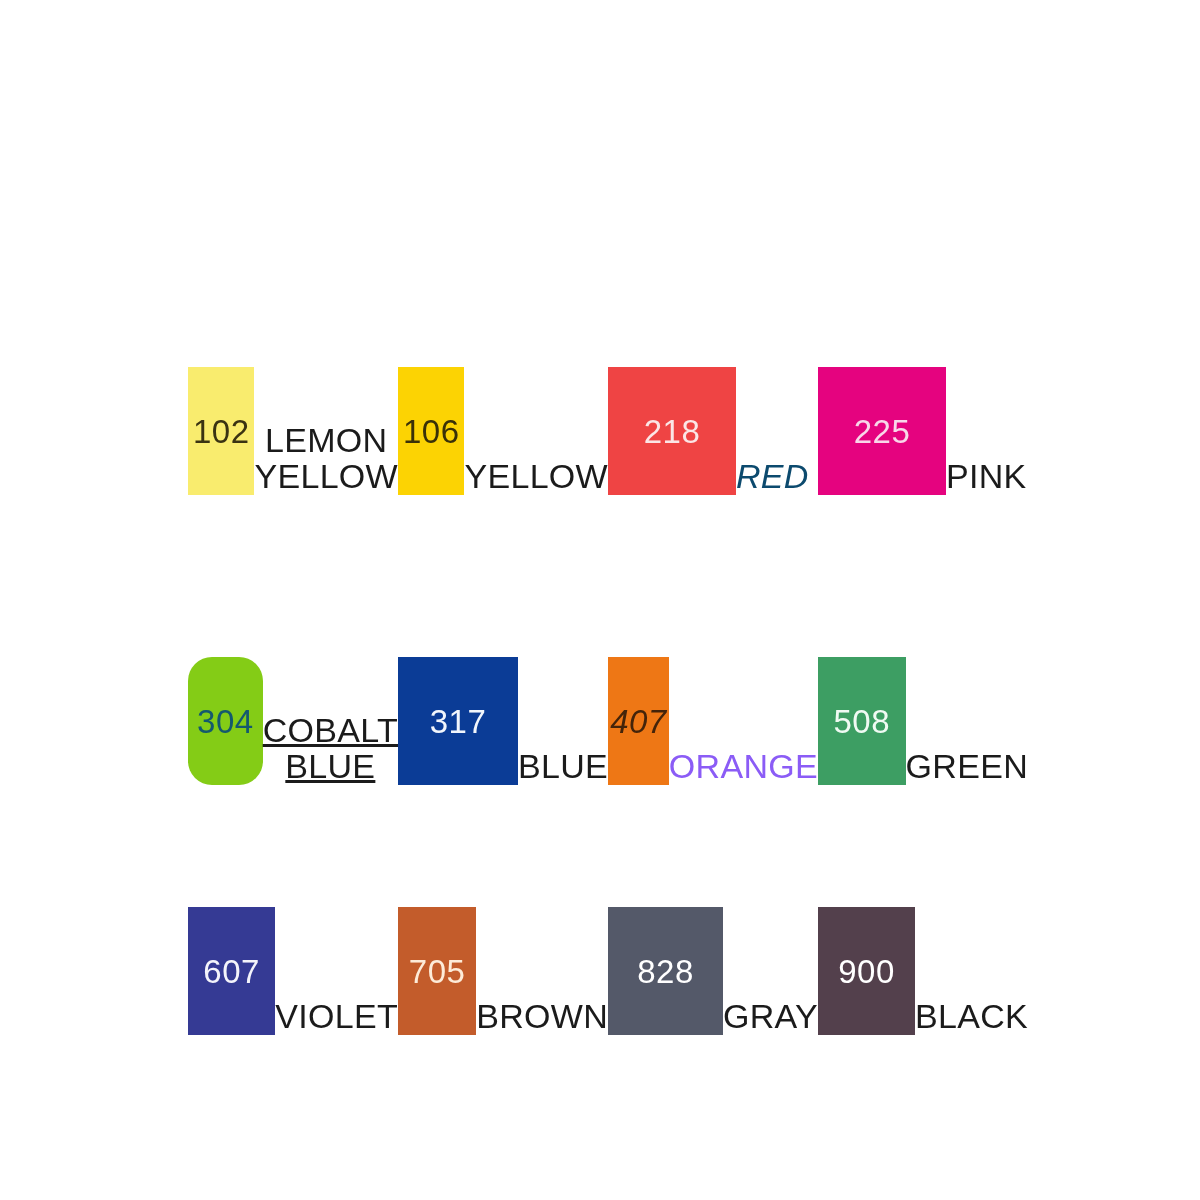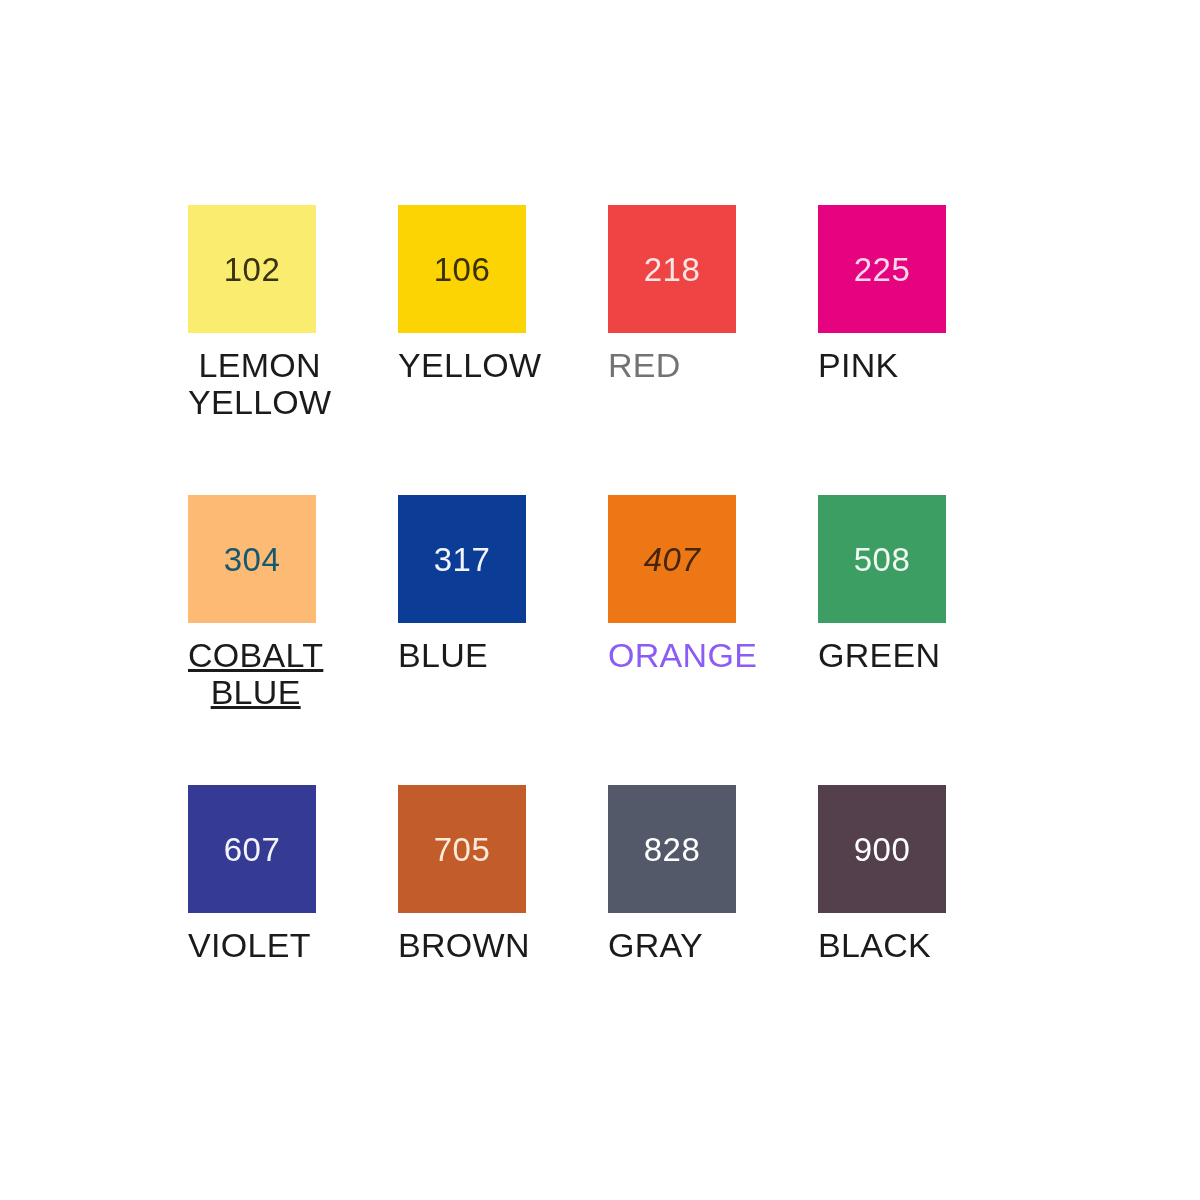--- a/index.html
+++ b/index.html
@@ -30,22 +30,22 @@
     width: 840px;
     display: grid;
     grid-template-columns: repeat(4, 210px);
     grid-template-rows: 290px 290px 250px;
     justify-items: center;
   }
 
   .swatch-cell {
     width: 210px;
     display: flex;
-    flex-direction: column;
-    align-items: flex-start;
+    flex-direction: row;
+    align-items: flex-end;
   }
 
   .swatch-chip {
     width: 128px;
     height: 128px;
     display: flex;
     align-items: center;
     justify-content: center;
     box-sizing: border-box;
   }
@@ -87,30 +87,30 @@
       <div class="swatch-cell">
         <div class="swatch-chip" style="background: rgb(252, 211, 3);">
           <span class="swatch-code" style="color: rgb(58, 49, 8);">106</span>
         </div>
         <div class="swatch-name" style="color: rgb(27, 27, 27);">YELLOW</div>
       </div>
       <div class="swatch-cell">
         <div class="swatch-chip" style="background: #ef4444;">
           <span class="swatch-code" style="color: rgb(251, 230, 230);">218</span>
         </div>
-        <div class="swatch-name" style="color: #737373;">RED</div>
+        <div class="swatch-name" style="color: #0c4a6e; font-style: italic;">RED</div>
       </div>
       <div class="swatch-cell">
         <div class="swatch-chip" style="background: rgb(229, 3, 127);">
           <span class="swatch-code" style="color: rgb(248, 215, 233);">225</span>
         </div>
         <div class="swatch-name" style="color: rgb(27, 27, 27);">PINK</div>
       </div>
       <div class="swatch-cell">
-        <div class="swatch-chip" style="background: #fdba74;">
+        <div class="swatch-chip" style="background: #84cc16; border-radius: 24px;">
           <span class="swatch-code" style="color: rgb(20, 89, 110);">304</span>
         </div>
         <div class="swatch-name" style="color: rgb(27, 27, 27); text-decoration: underline;">COBALT
 BLUE</div>
       </div>
       <div class="swatch-cell">
         <div class="swatch-chip" style="background: rgb(11, 60, 150);">
           <span class="swatch-code" style="color: rgb(242, 246, 252);">317</span>
         </div>
         <div class="swatch-name" style="color: rgb(27, 27, 27);">BLUE</div>

